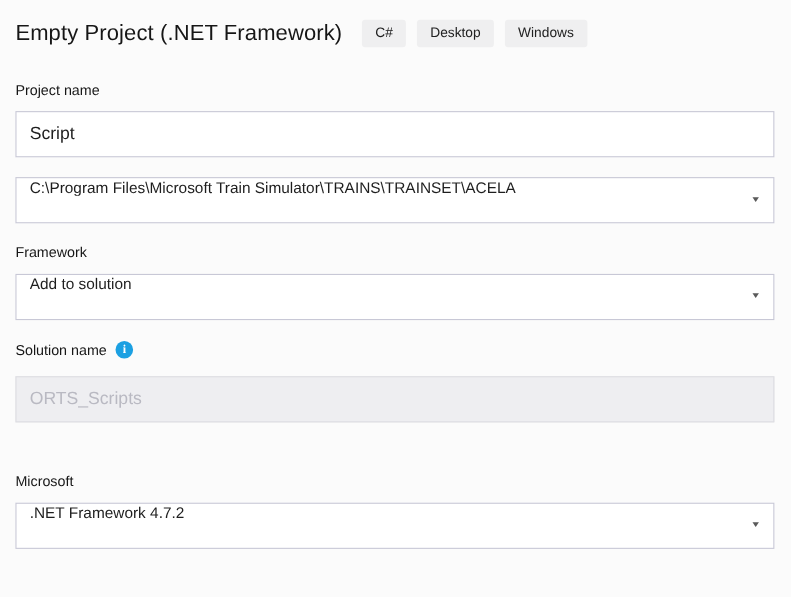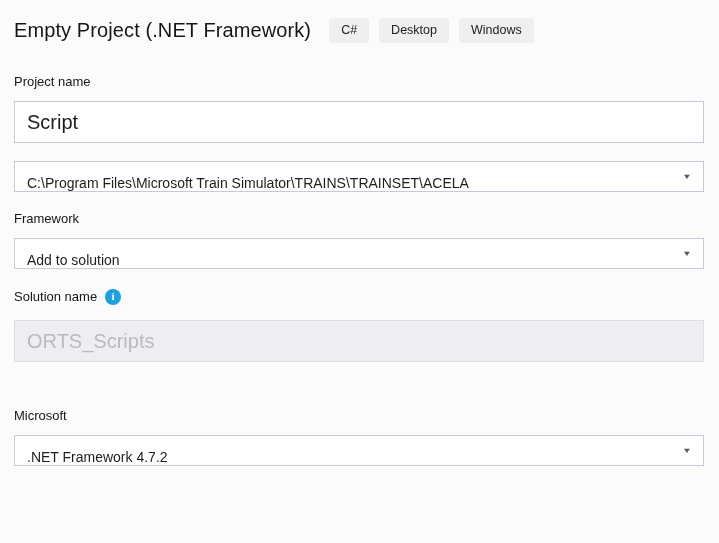--- a/index.html
+++ b/index.html
@@ -37,21 +37,21 @@
   }
 
   
   .group { margin-top: 18px; }
   .group.first { margin-top: 29px; }
   .group.spaced-label { margin-top: 19px; }
   .group.framework { margin-top: 45px; }
 
   .field-label-row {
     display: flex;
-    align-items: center;
+    align-items: flex-start;
     gap: 8px;
     margin-bottom: 11px;
     height: 17px;
   }
   .field-label {
     font-size: 13px;
     color: #161616;
     line-height: 17px;
     white-space: nowrap;
   }
@@ -70,41 +70,41 @@
     line-height: 1;
     cursor: default;
   }
 
   .textbox {
     width: 690px;
     height: 42px;
     background: #ffffff;
     border: 1px solid #c8c8d6;
     font-family: "Liberation Sans", "DejaVu Sans", sans-serif;
-    font-size: 20px;
+    font-size: 16px;
     color: #1e1e1e;
     padding: 0 12px;
     outline: none;
     display: block;
   }
   .textbox:disabled {
     background: #eeeef1;
     border-color: #dcdce2;
     color: #b9b9c2;
     -webkit-text-fill-color: #b9b9c2;
   }
 
   .combo {
     position: relative;
     width: 690px;
-    height: 31px;
+    height: 42px;
     background: #ffffff;
     border: 1px solid #c8c8d6;
     display: flex;
-    align-items: flex-end;
+    align-items: flex-start;
     padding: 0 41px 0 12px;
     cursor: default;
   }
   .combo-text {
     font-size: 14px;
     color: #1e1e1e;
     white-space: nowrap;
     overflow: hidden;
     text-overflow: ellipsis;
   }

